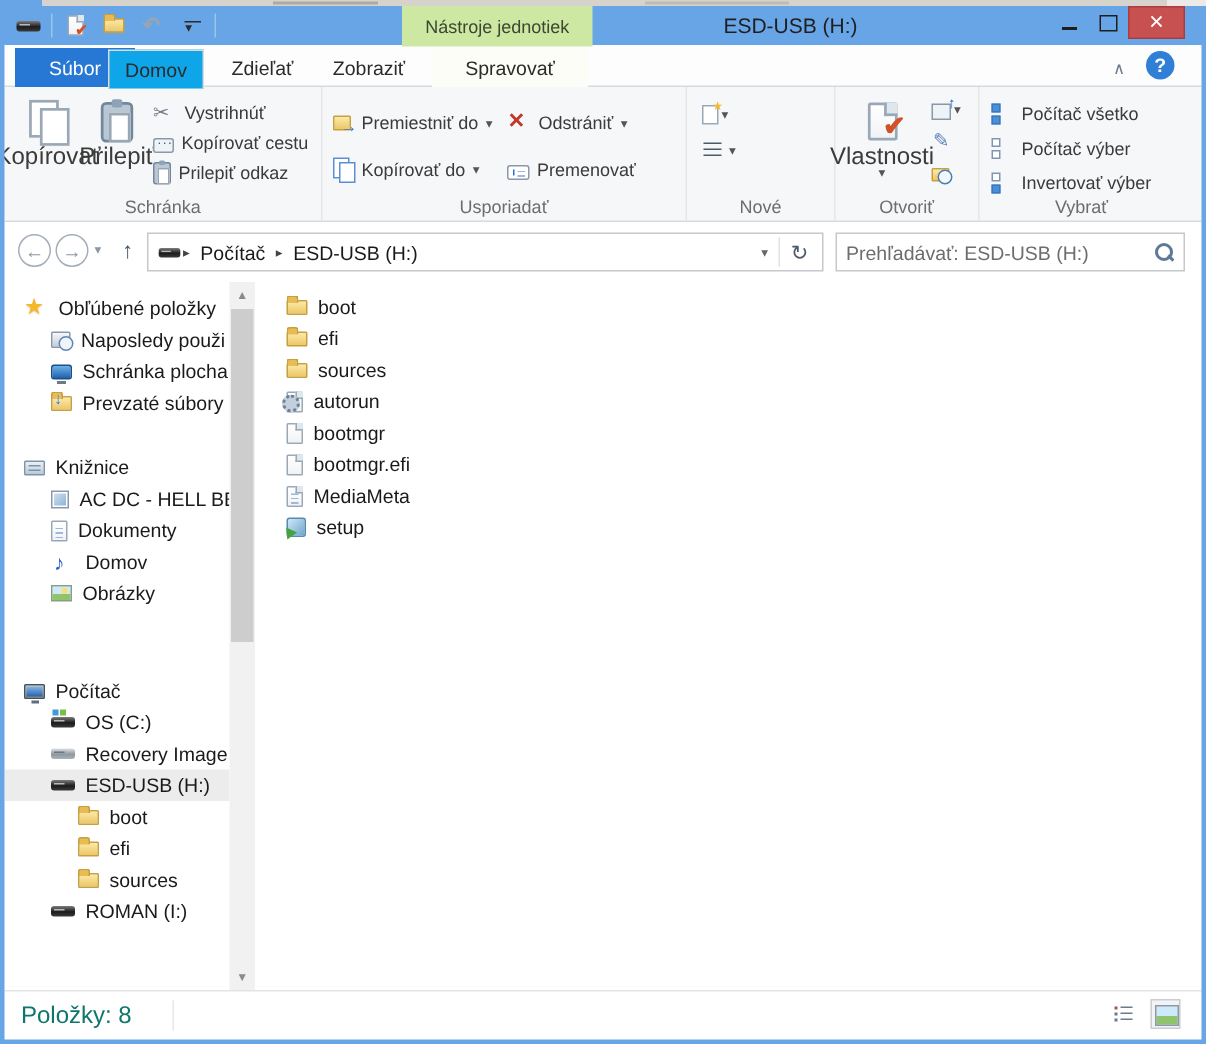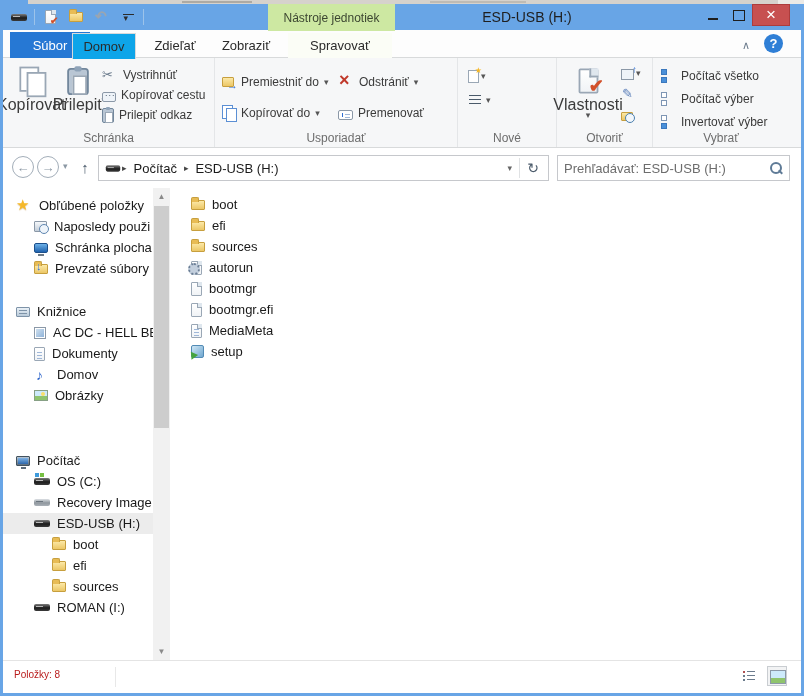--- a/index.html
+++ b/index.html
@@ -120,21 +120,21 @@
   .sarrow.up{top:0}.sarrow.dn{bottom:0}
   .sarrow.up::before{content:"\25b2"}.sarrow.dn::before{content:"\25bc"}
   .sthumb{position:absolute;left:1px;top:18px;width:15px;height:222px;background:#cdcdcd}
   .filelist{position:absolute;left:180px;top:0;right:20px;bottom:0;padding-top:6px}
   .frow{height:21px;display:flex;align-items:center;gap:7px;padding-left:8px}
   .frow .lbl{font-size:13px;color:#1a1a1a}
 
   
   .statusbar{position:absolute;left:3px;right:3px;top:660px;height:33px;background:#fff;
              border-top:1px solid #e4e4e4;z-index:3}
-  .stxt{position:absolute;left:11px;top:8px;font-size:10px;color:#b91c1c}
+  .stxt{position:absolute;left:11px;top:8px;font-size:16px;color:#0f766e}
   .sdiv{position:absolute;left:112px;top:6px;width:1px;height:20px;background:#e8e8e8}
   .viewbtns{position:absolute;right:14px;top:5px;display:flex;gap:8px}
   .vbtn{width:20px;height:20px;position:relative}
   .vbtn.sel{border:1px solid #c9cdd1;background:#f2f3f4}
   .v-det::before{content:"";position:absolute;left:8px;top:5px;width:8px;height:1px;background:#6b7b8c;
                  box-shadow:0 4px 0 #6b7b8c,0 8px 0 #6b7b8c}
   .v-det::after{content:"";position:absolute;left:4px;top:5px;width:2px;height:2px;background:#b05050;
                 box-shadow:0 4px 0 #6b7b8c,0 8px 0 #6b7b8c}
   .v-thm::before{content:"";position:absolute;left:2px;top:3px;width:14px;height:12px;
                  border:1px solid #8b98a7;background:linear-gradient(180deg,#cdeafb 55%,#8fc46d 55%)}

